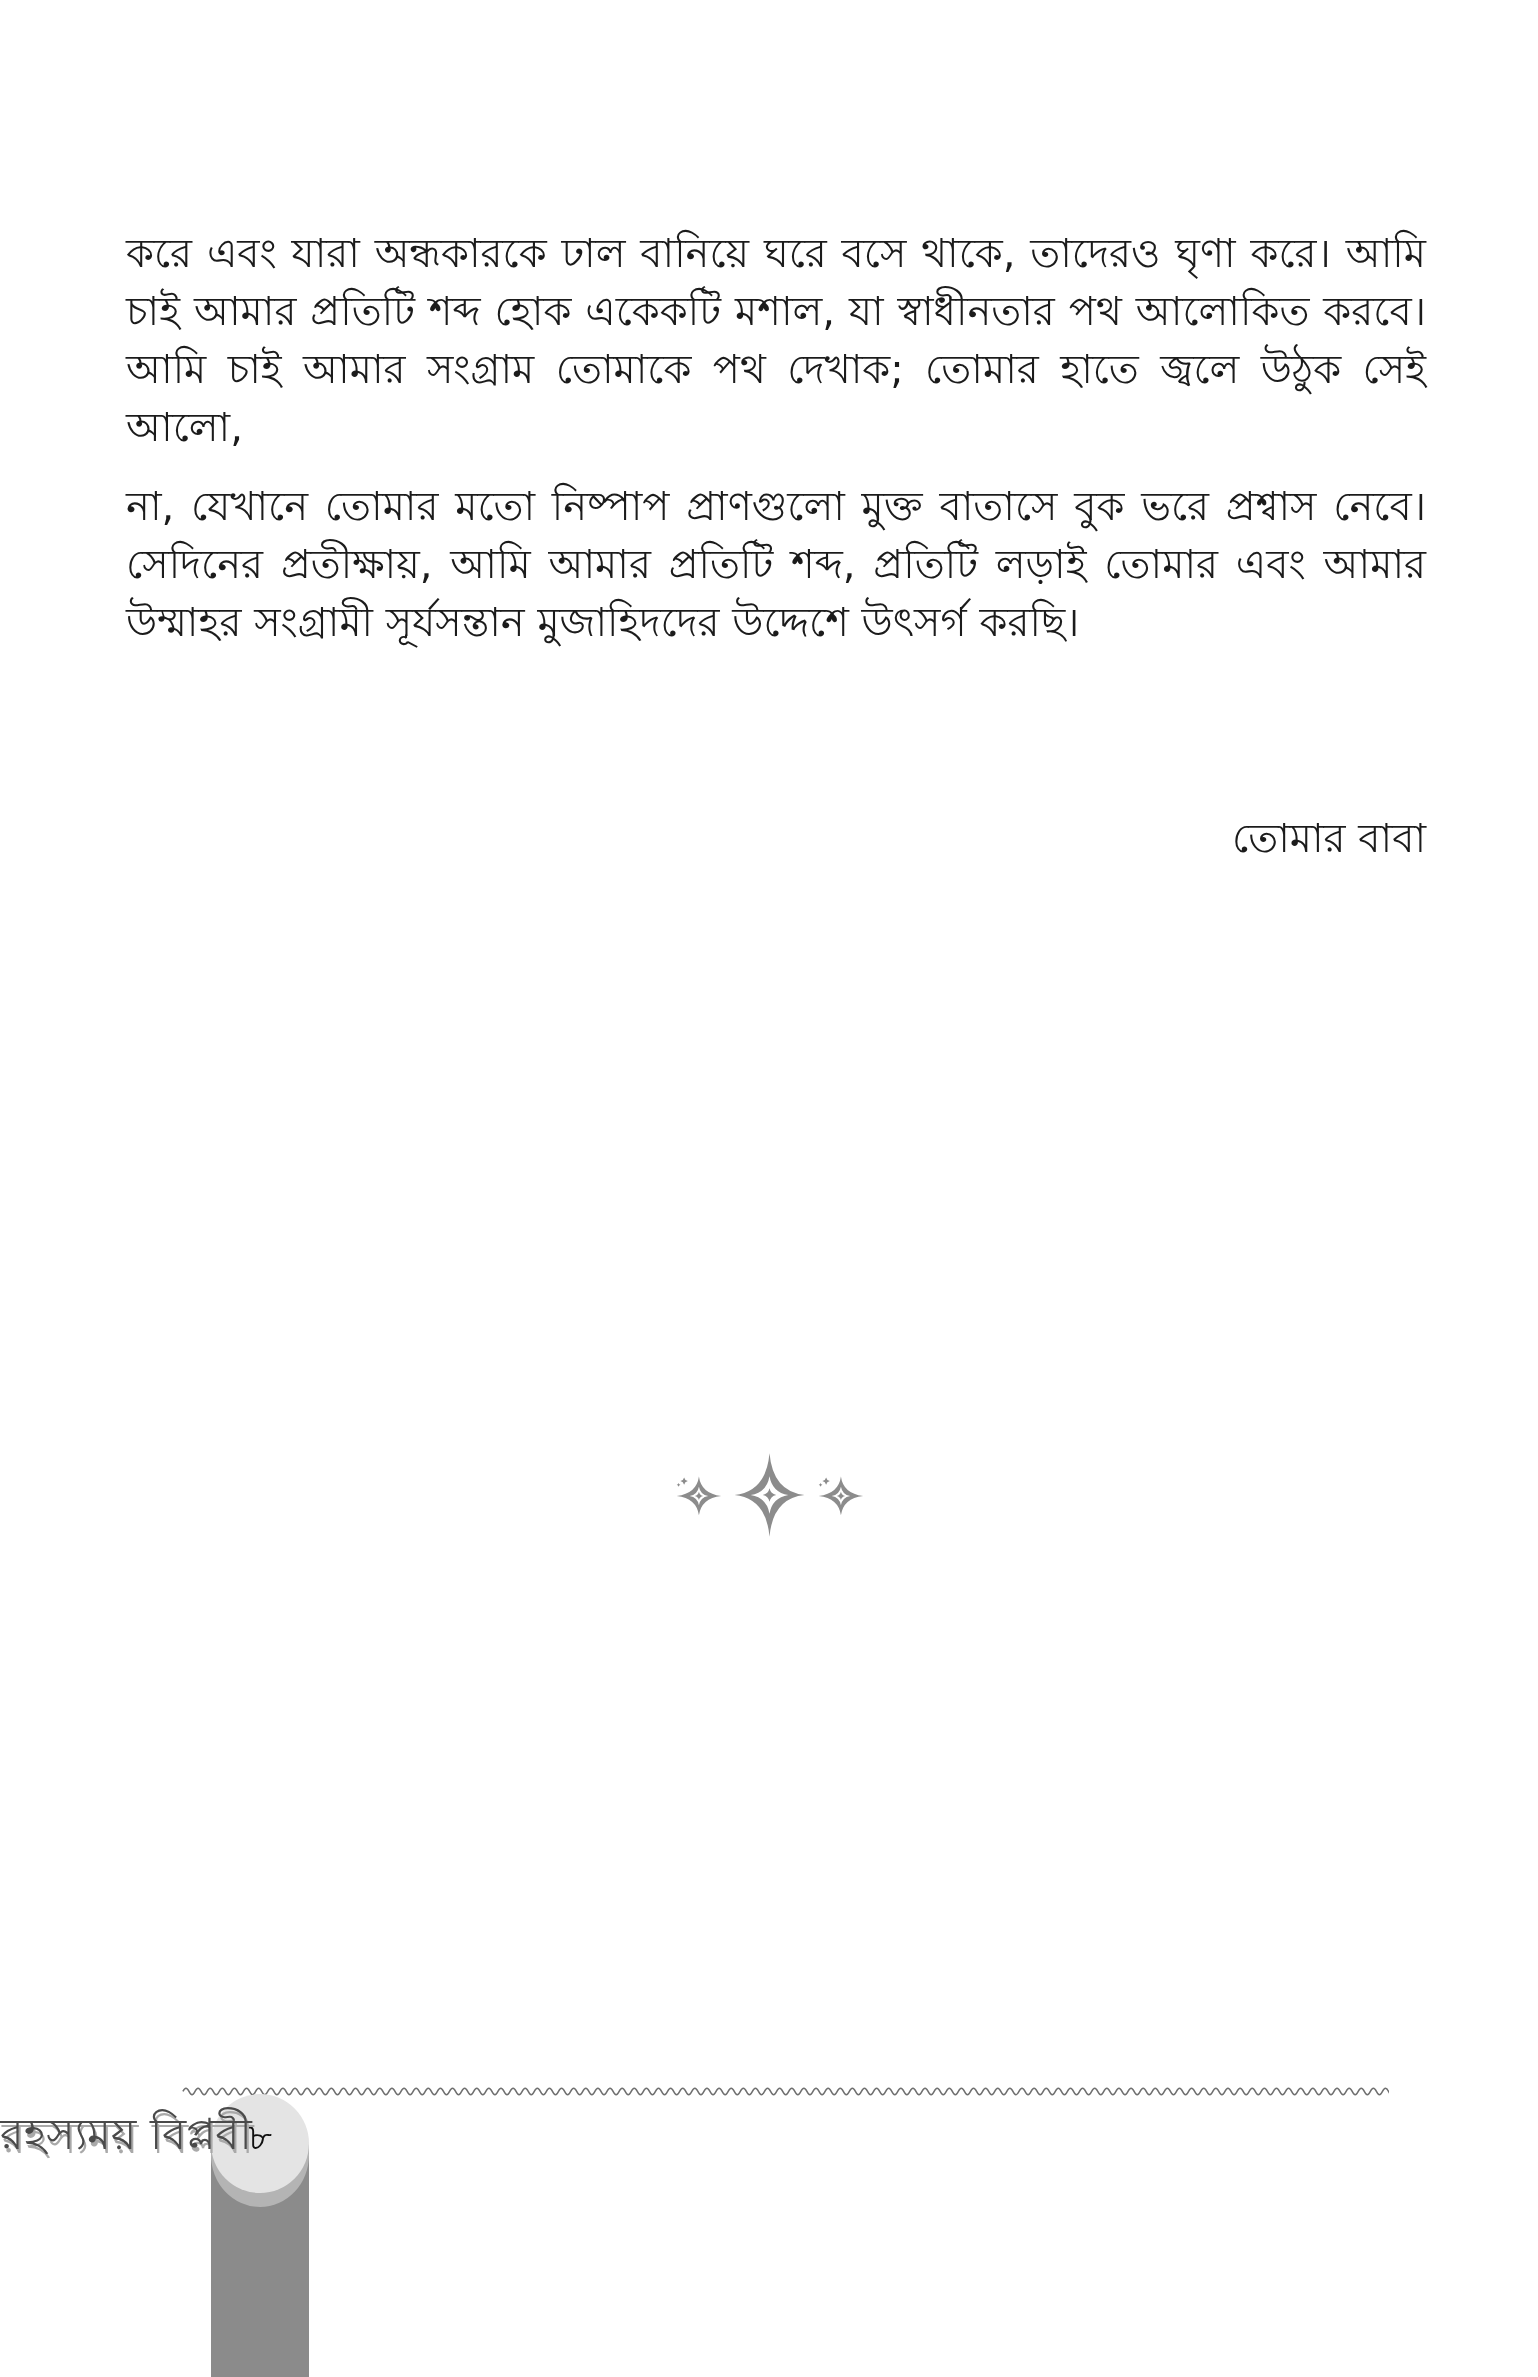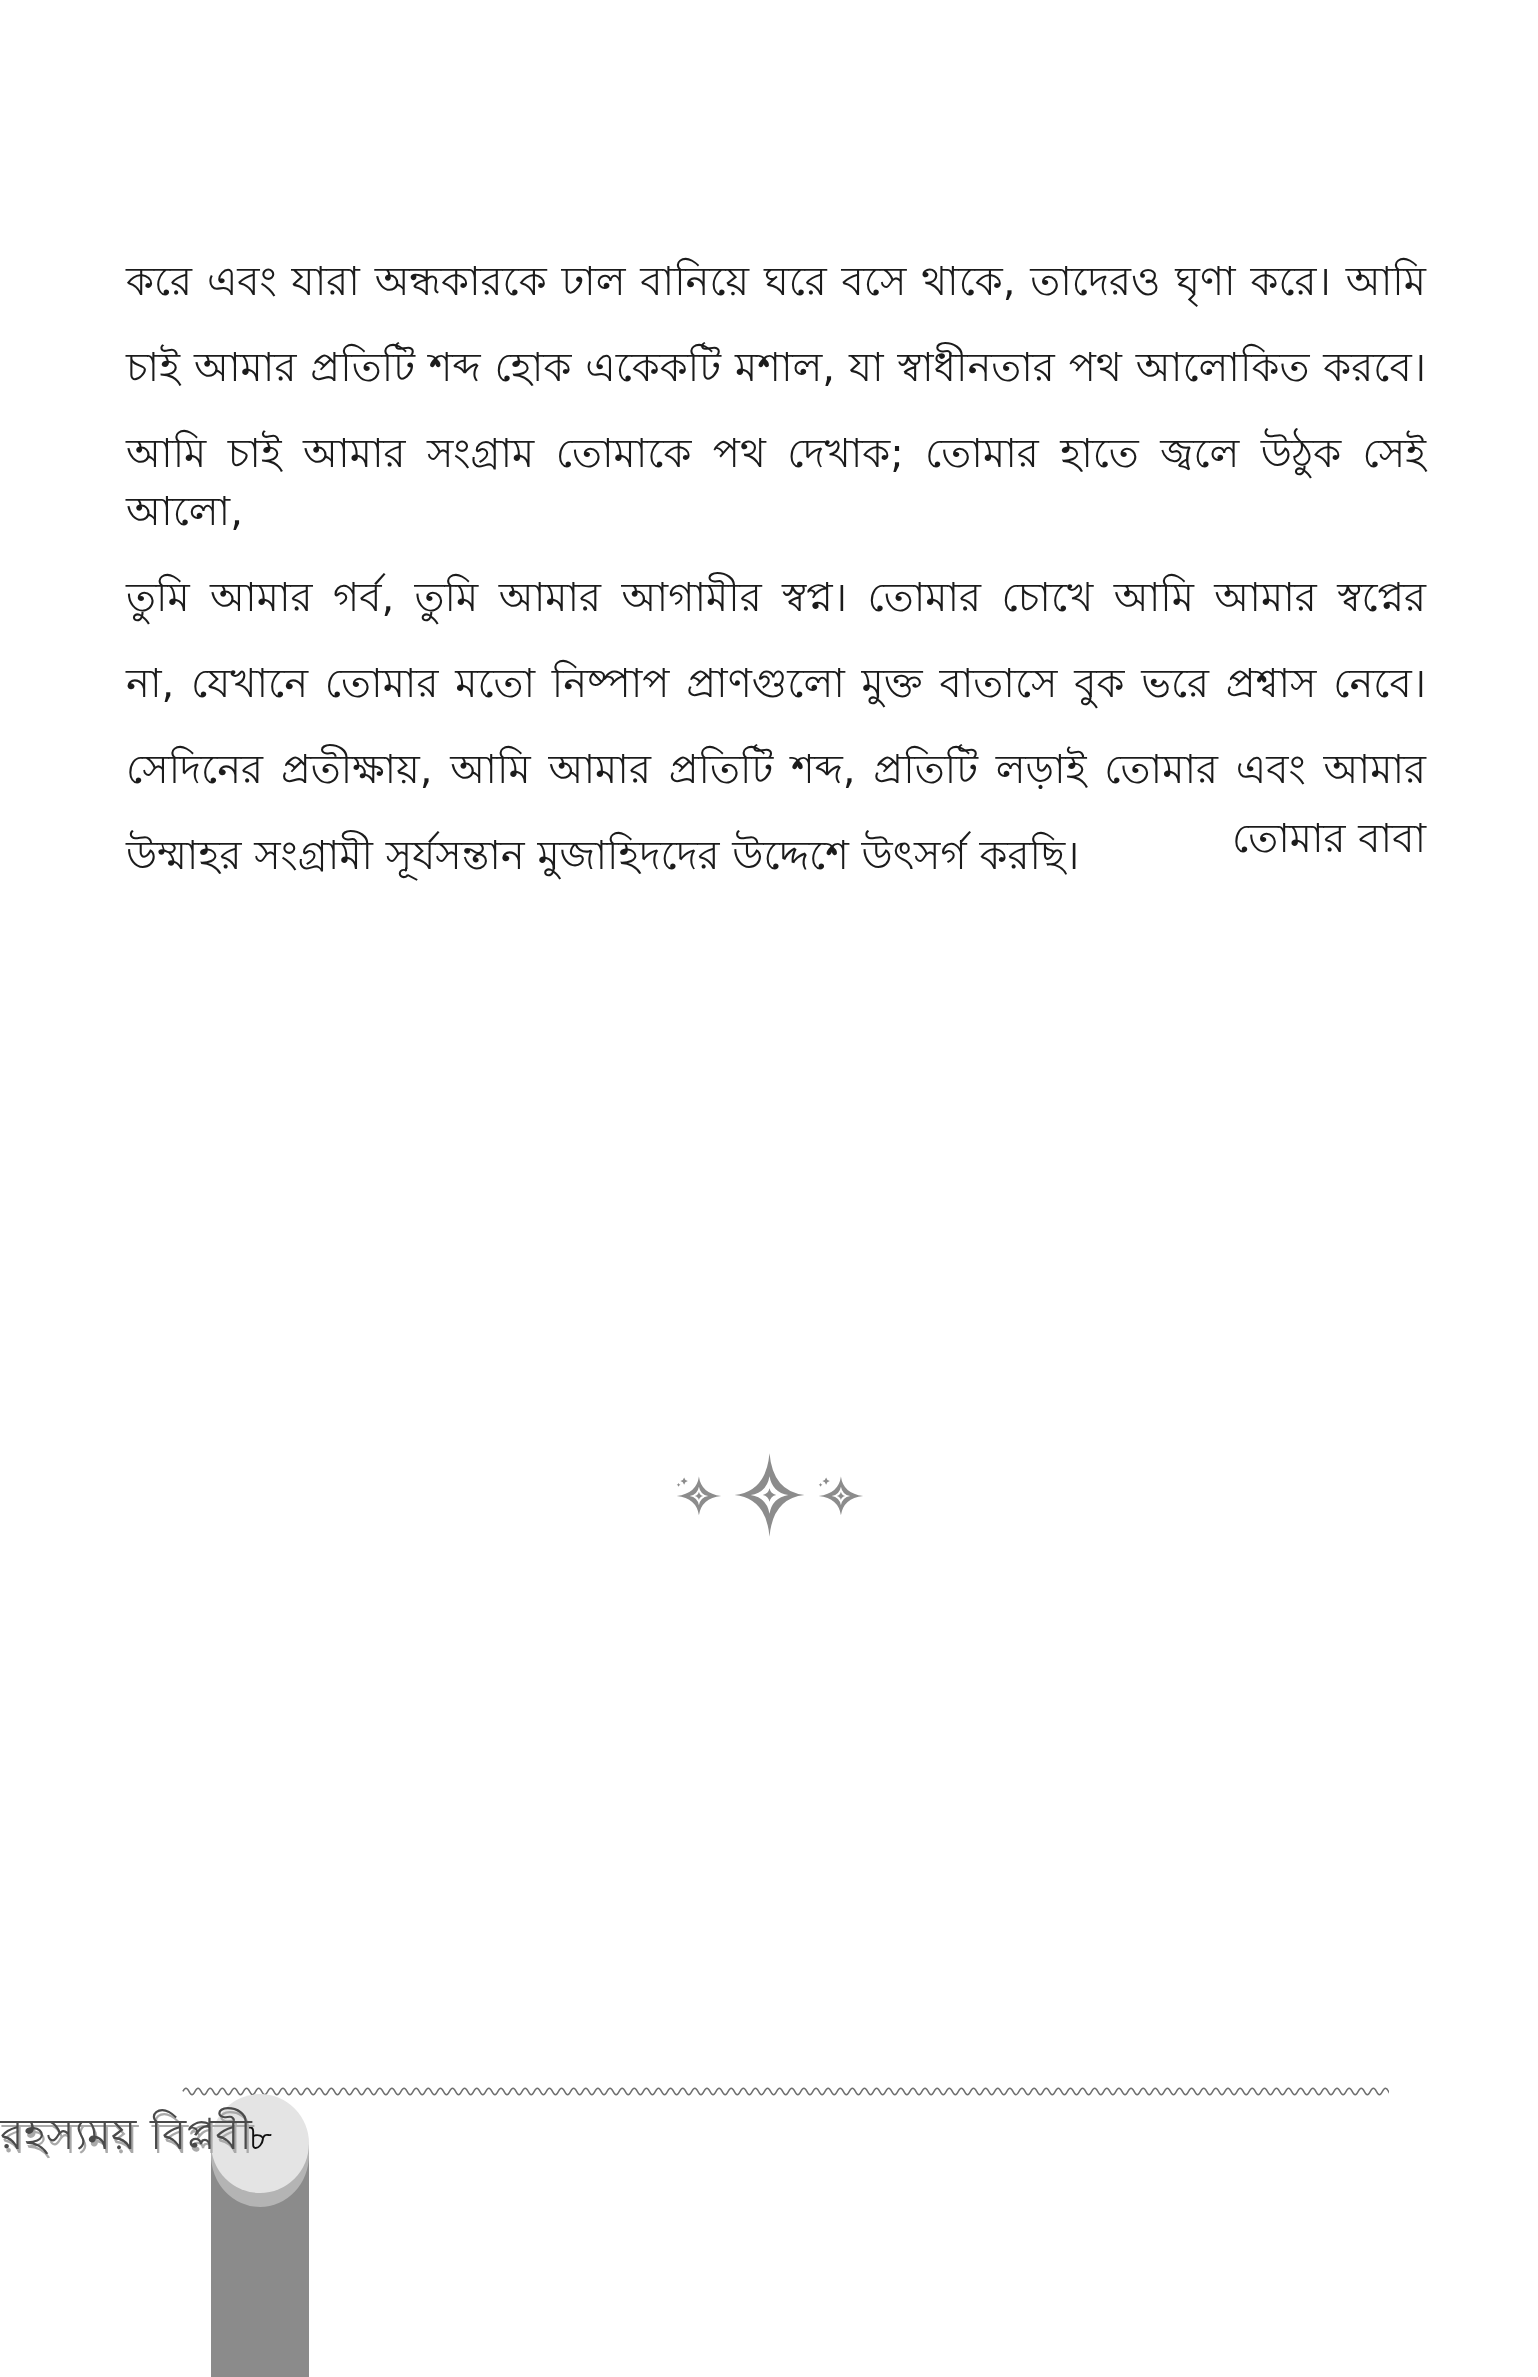--- a/index.html
+++ b/index.html
@@ -20,21 +20,20 @@
     left: 126px;
     width: 1300px;
     top: 224px;
   }
   .para { margin-bottom: 20.5px; }
   .tline {
     font-size: 40px;
     line-height: 58px;
     white-space: nowrap;
     color: #1b1b1b;
-    margin-top: 28px;
   }
   .tline.just {
     white-space: normal;
     text-align: justify;
     text-align-last: justify;
   }
 
   
   .signature { position: absolute; left: 126px; top: 809px; width: 1300px; }
   .sig-salutation { font-size: 40px; line-height: 58px; text-align: right; }
@@ -114,21 +113,20 @@
 
 <div class="page">
 
   <div class="text-block">
     <div class="para">
       <div class="tline just">করে এবং যারা অন্ধকারকে ঢাল বানিয়ে ঘরে বসে থাকে, তাদেরও ঘৃণা করে। আমি</div>
       <div class="tline just">চাই আমার প্রতিটি শব্দ হোক একেকটি মশাল, যা স্বাধীনতার পথ আলোকিত করবে।</div>
       <div class="tline just">আমি চাই আমার সংগ্রাম তোমাকে পথ দেখাক; তোমার হাতে জ্বলে উঠুক সেই আলো,</div>
     </div>
     <div class="para">
-      <div class="tline just">তুমি আমার গর্ব, তুমি আমার আগামীর স্বপ্ন। তোমার চোখে আমি আমার স্বপ্নের</div>
       <div class="tline just">না, যেখানে তোমার মতো নিষ্পাপ প্রাণগুলো মুক্ত বাতাসে বুক ভরে প্রশ্বাস নেবে।</div>
       <div class="tline just">সেদিনের প্রতীক্ষায়, আমি আমার প্রতিটি শব্দ, প্রতিটি লড়াই তোমার এবং আমার</div>
       <div class="tline">উম্মাহর সংগ্রামী সূর্যসন্তান মুজাহিদদের উদ্দেশে উৎসর্গ করছি।</div>
     </div>
   </div>
 
   <div class="signature">
     <div class="sig-salutation">তোমার বাবা</div>
   </div>
 

